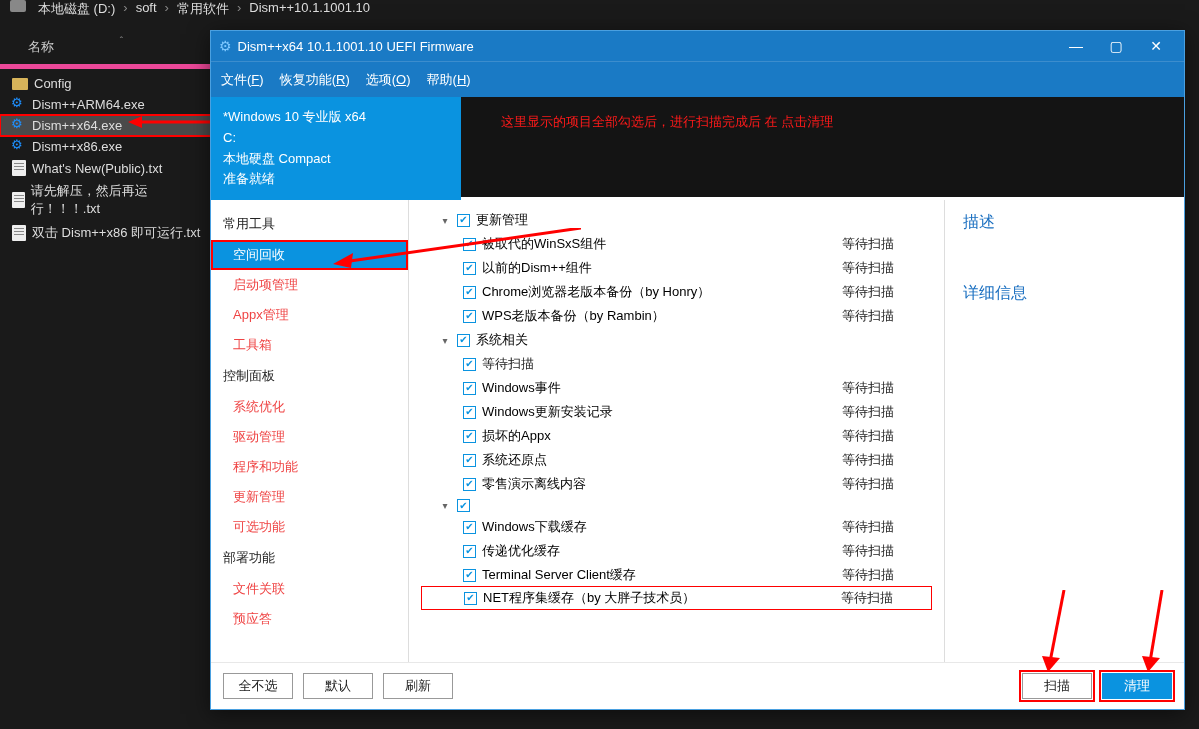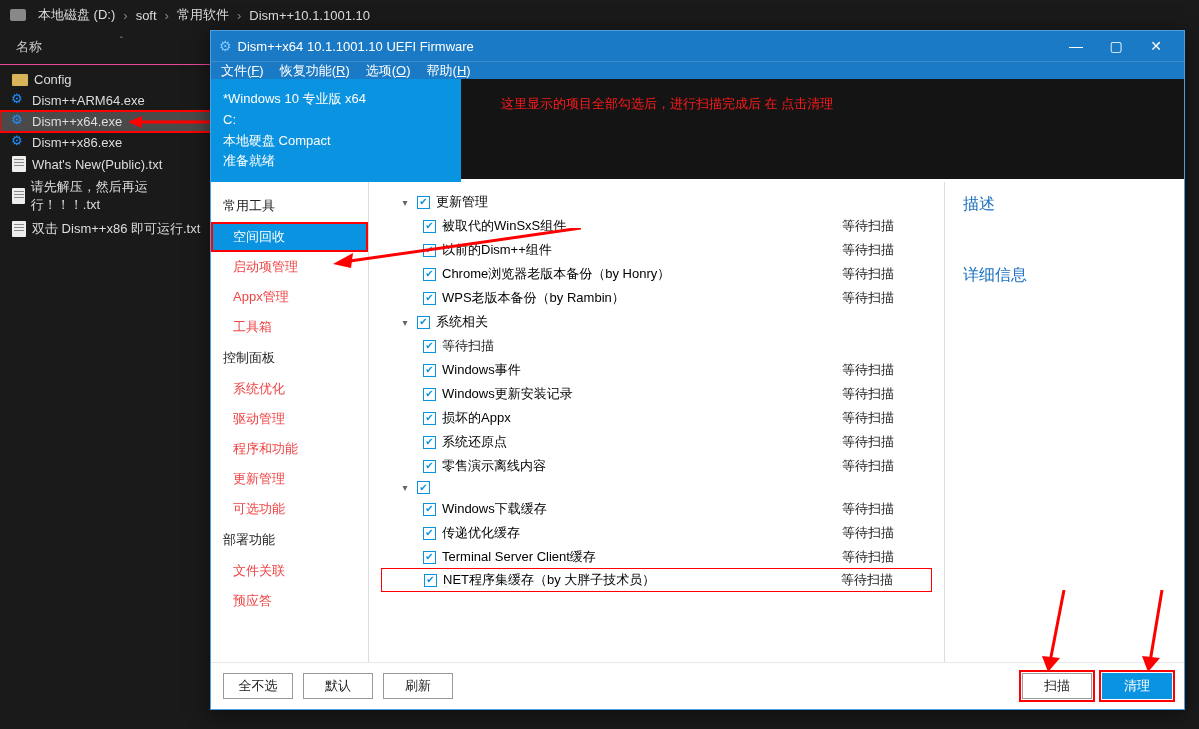--- a/index.html
+++ b/index.html
@@ -1,46 +1,46 @@
 <!DOCTYPE html>
 <html><head>
 <meta charset="utf-8">
 <style>
 *{box-sizing:border-box;margin:0;padding:0;font-family:"Microsoft YaHei","Segoe UI",sans-serif;font-size:13px;user-select:none}
 body{background:#1a1a1a;width:1199px;height:729px;overflow:hidden;position:relative}
-.explorer-bread{height:30px;background:#1a1a1a;color:#ddd;display:flex;align-items:center;padding:0 10px;gap:8px}
+.explorer-bread{height:30px;background:#1a1a1a;color:#ddd;display:flex;align-items:flex-start;padding:0 10px;gap:8px}
 .explorer-bread .sep{color:#888}
 .explorer-bread .disk-icon{width:16px;height:12px;background:#888;border-radius:2px;display:inline-block;margin-right:4px}
 .explorer-body{display:flex;height:699px}
 .explorer-side{width:213px;background:#1a1a1a;color:#ccc}
-.ex-header{padding:8px 16px;color:#ccc;border-bottom:1px solid #ec4899;position:relative}
+.ex-header{padding:8px 28px;color:#ccc;border-bottom:5px solid #ec4899;position:relative}
 .ex-sort{position:absolute;right:90px;top:6px;color:#888;font-size:10px}
 .file-list{padding:4px 0}
 .file-row{display:flex;align-items:center;padding:3px 12px;gap:6px;color:#ddd;cursor:pointer}
 .file-row.sel{background:#4a4a4a;outline:2px solid #ff0000;outline-offset:-1px}
 .fi-folder{width:16px;height:12px;background:#d7b45a;border-radius:1px;display:inline-block}
 .fi-gear{width:14px;height:14px;display:inline-block;position:relative}
 .fi-gear::before{content:"⚙";color:#1e90ff;font-size:13px;position:absolute;top:-3px;left:-1px}
 .fi-txt{width:14px;height:16px;background:#eee;border-radius:1px;display:inline-block;position:relative}
 .fi-txt::after{content:"";position:absolute;top:3px;left:2px;width:10px;height:1px;background:#888;box-shadow:0 3px 0 #888,0 6px 0 #888}
 
 
 .dism-window{position:absolute;left:210px;top:30px;width:975px;height:680px;background:#fff;border:1px solid #4aa0e0;box-shadow:0 4px 20px rgba(0,0,0,.5);display:flex;flex-direction:column}
 .titlebar{height:30px;background:#1a7ac5;color:#fff;display:flex;align-items:center;padding:0 8px;gap:6px}
 .titlebar .app-icon{color:#7ec8ff;font-size:14px}
 .titlebar .ctrls{margin-left:auto;display:flex;gap:0}
 .titlebar .ctrl{width:40px;height:28px;display:flex;align-items:center;justify-content:center;color:#fff;cursor:pointer;font-size:14px}
-.menubar{height:18px;background:#1a7ac5;color:#fff;display:flex;align-items:center;gap:16px;padding:0 10px;border-top:1px solid rgba(255,255,255,.15)}
+.menubar{height:36px;background:#1a7ac5;color:#fff;display:flex;align-items:center;gap:16px;padding:0 10px;border-top:1px solid rgba(255,255,255,.15)}
 .menubar span{cursor:pointer}
 .menubar u{text-decoration:underline}
 .os-info{background:#0a93e0;color:#fff;padding:10px 12px;line-height:1.6;width:250px;float:left}
 .anno-box{background:#141414;color:#ff1a1a;height:100px;padding:16px 40px;font-size:15px;display:flex;align-items:flex-start}
 .header-row{display:flex}
 .content{flex:1;display:flex;background:#fff;overflow:hidden}
-.left-nav{width:158px;border-right:1px solid #ddd;padding:8px 0}
+.left-nav{width:198px;border-right:1px solid #ddd;padding:8px 0}
 .nav-group{color:#222;padding:7px 12px}
 .nav-item{padding:6px 22px;color:#ef4444;cursor:pointer}
 .nav-item.active{background:#0a93e0;color:#fff;outline:2px solid #ff0000;outline-offset:-2px}
 .mid{flex:1;padding:8px 12px;overflow:auto;position:relative}
 .tree-row{display:flex;align-items:center;padding:3px 0;gap:6px}
 .tw{width:12px;text-align:center;color:#666;font-size:10px;cursor:pointer}
 .chk{width:13px;height:13px;border:1.5px solid #0a93e0;display:inline-flex;align-items:center;justify-content:center;cursor:pointer}
 .chk::after{content:"✔";color:#0a93e0;font-size:10px;line-height:1}
 .row-label{flex:1}
 .row-status{width:90px;color:#222}

